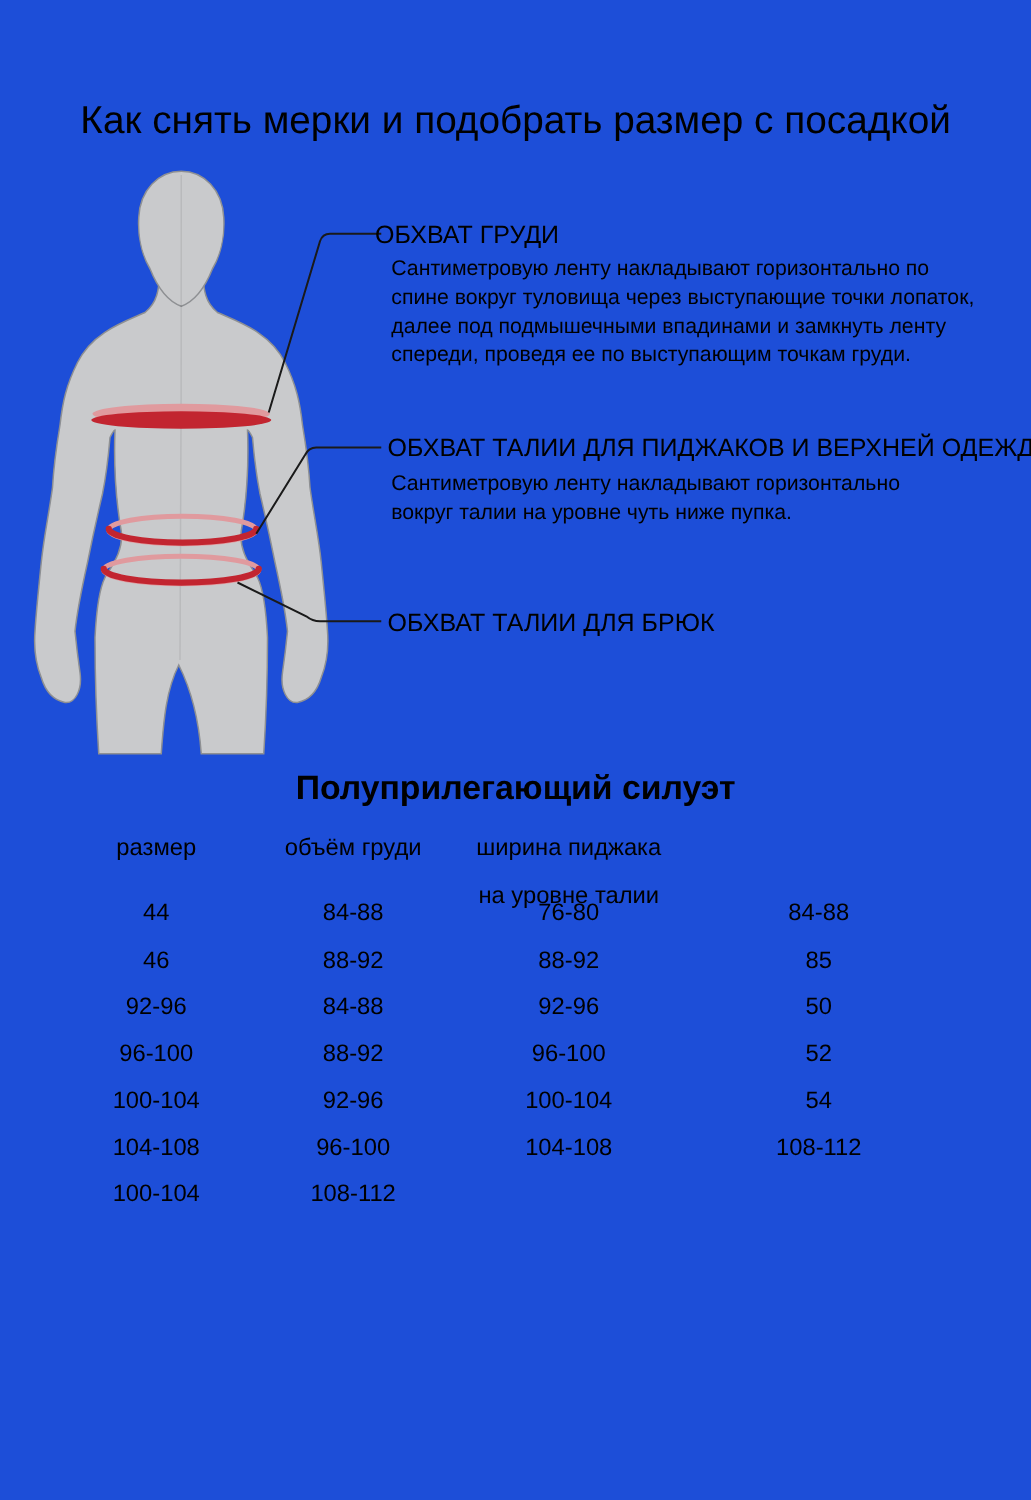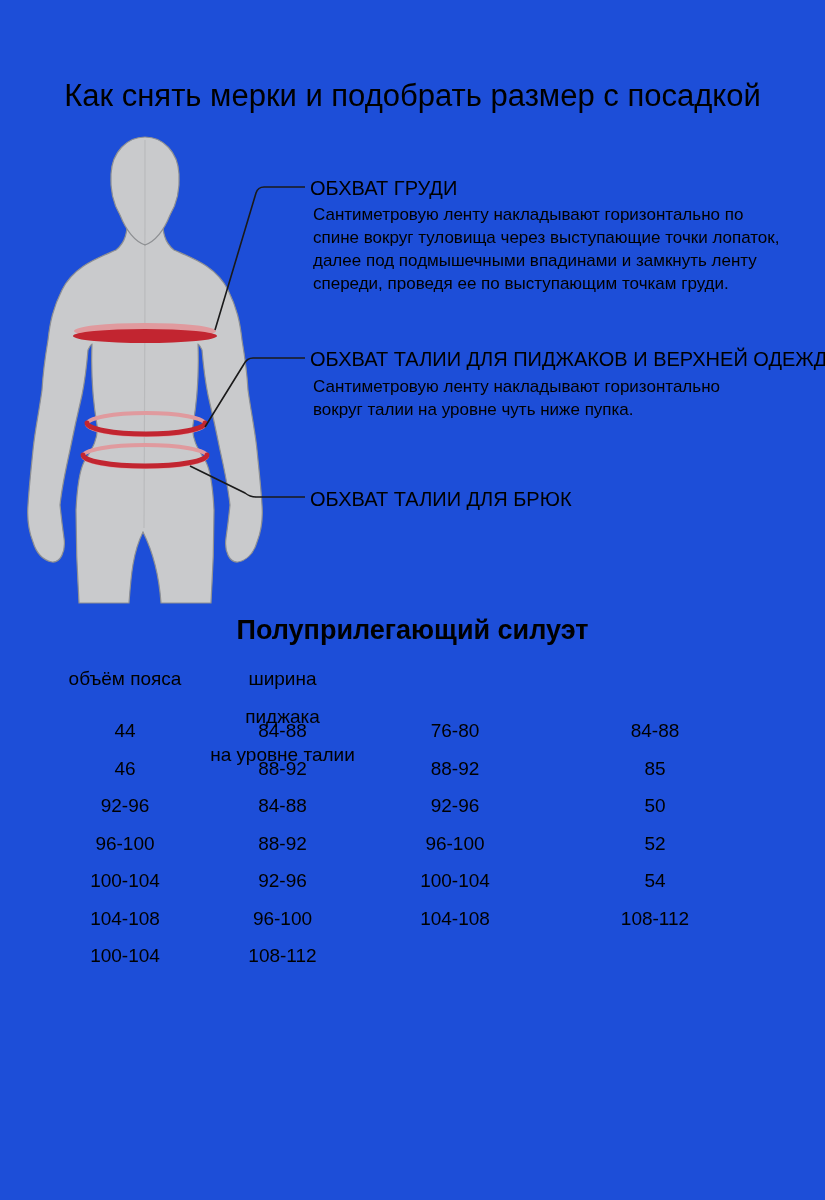--- a/index.html
+++ b/index.html
@@ -104,36 +104,37 @@
     <path class="ring-dark" d="M87,423 A59,11 0 0 0 205,423"></path>
 
     <ellipse class="ring-light" cx="145" cy="456" rx="62" ry="11"></ellipse>
     <path class="ring-dark" d="M83,455 A62,11 0 0 0 207,455"></path>
 
     <path class="leader" d="M215,330 L256,193 Q258,187 264,187 L305,187"></path>
     <path class="leader" d="M205,427 L244,364 Q247,358 253,358 L305,358"></path>
     <path class="leader" d="M190,466 L245,493 Q250,497 256,497 L305,497"></path>
   </svg>
 
-  <div class="m-head" style="left:310px;top:177px">ОБХВАТ ГРУДИ</div>
+  <div class="m-head" style="left:300px;top:177px">ОБХВАТ ГРУДИ</div>
   <div class="m-body" style="left:313px;top:203px">Сантиметровую ленту накладывают горизонтально по
 спине вокруг туловища через выступающие точки лопаток,
 далее под подмышечными впадинами и замкнуть ленту
 спереди, проведя ее по выступающим точкам груди.</div>
 
   <div class="m-head" style="left:310px;top:348px">ОБХВАТ ТАЛИИ ДЛЯ ПИДЖАКОВ И ВЕРХНЕЙ ОДЕЖДЫ</div>
   <div class="m-body" style="left:313px;top:375px">Сантиметровую ленту накладывают горизонтально
 вокруг талии на уровне чуть ниже пупка.</div>
 
   <div class="m-head" style="left:310px;top:488px">ОБХВАТ ТАЛИИ ДЛЯ БРЮК</div>
 
   <div class="table-title">Полуприлегающий силуэт</div>
 
   <div class="tgrid" id="table-header">
-    <div class="hcell">объём пояса</div>
+    <div class="hcell">размер</div>
+    <div class="hcell">объём груди</div>
     <div class="hcell">ширина пиджака
 на уровне талии</div>
   </div>
 
   <div class="tgrid" id="table-body">
       <div class="tcell">44</div>
       <div class="tcell">84-88</div>
       <div class="tcell">76-80</div>
       <div class="tcell">84-88</div>
       <div class="tcell">46</div>

